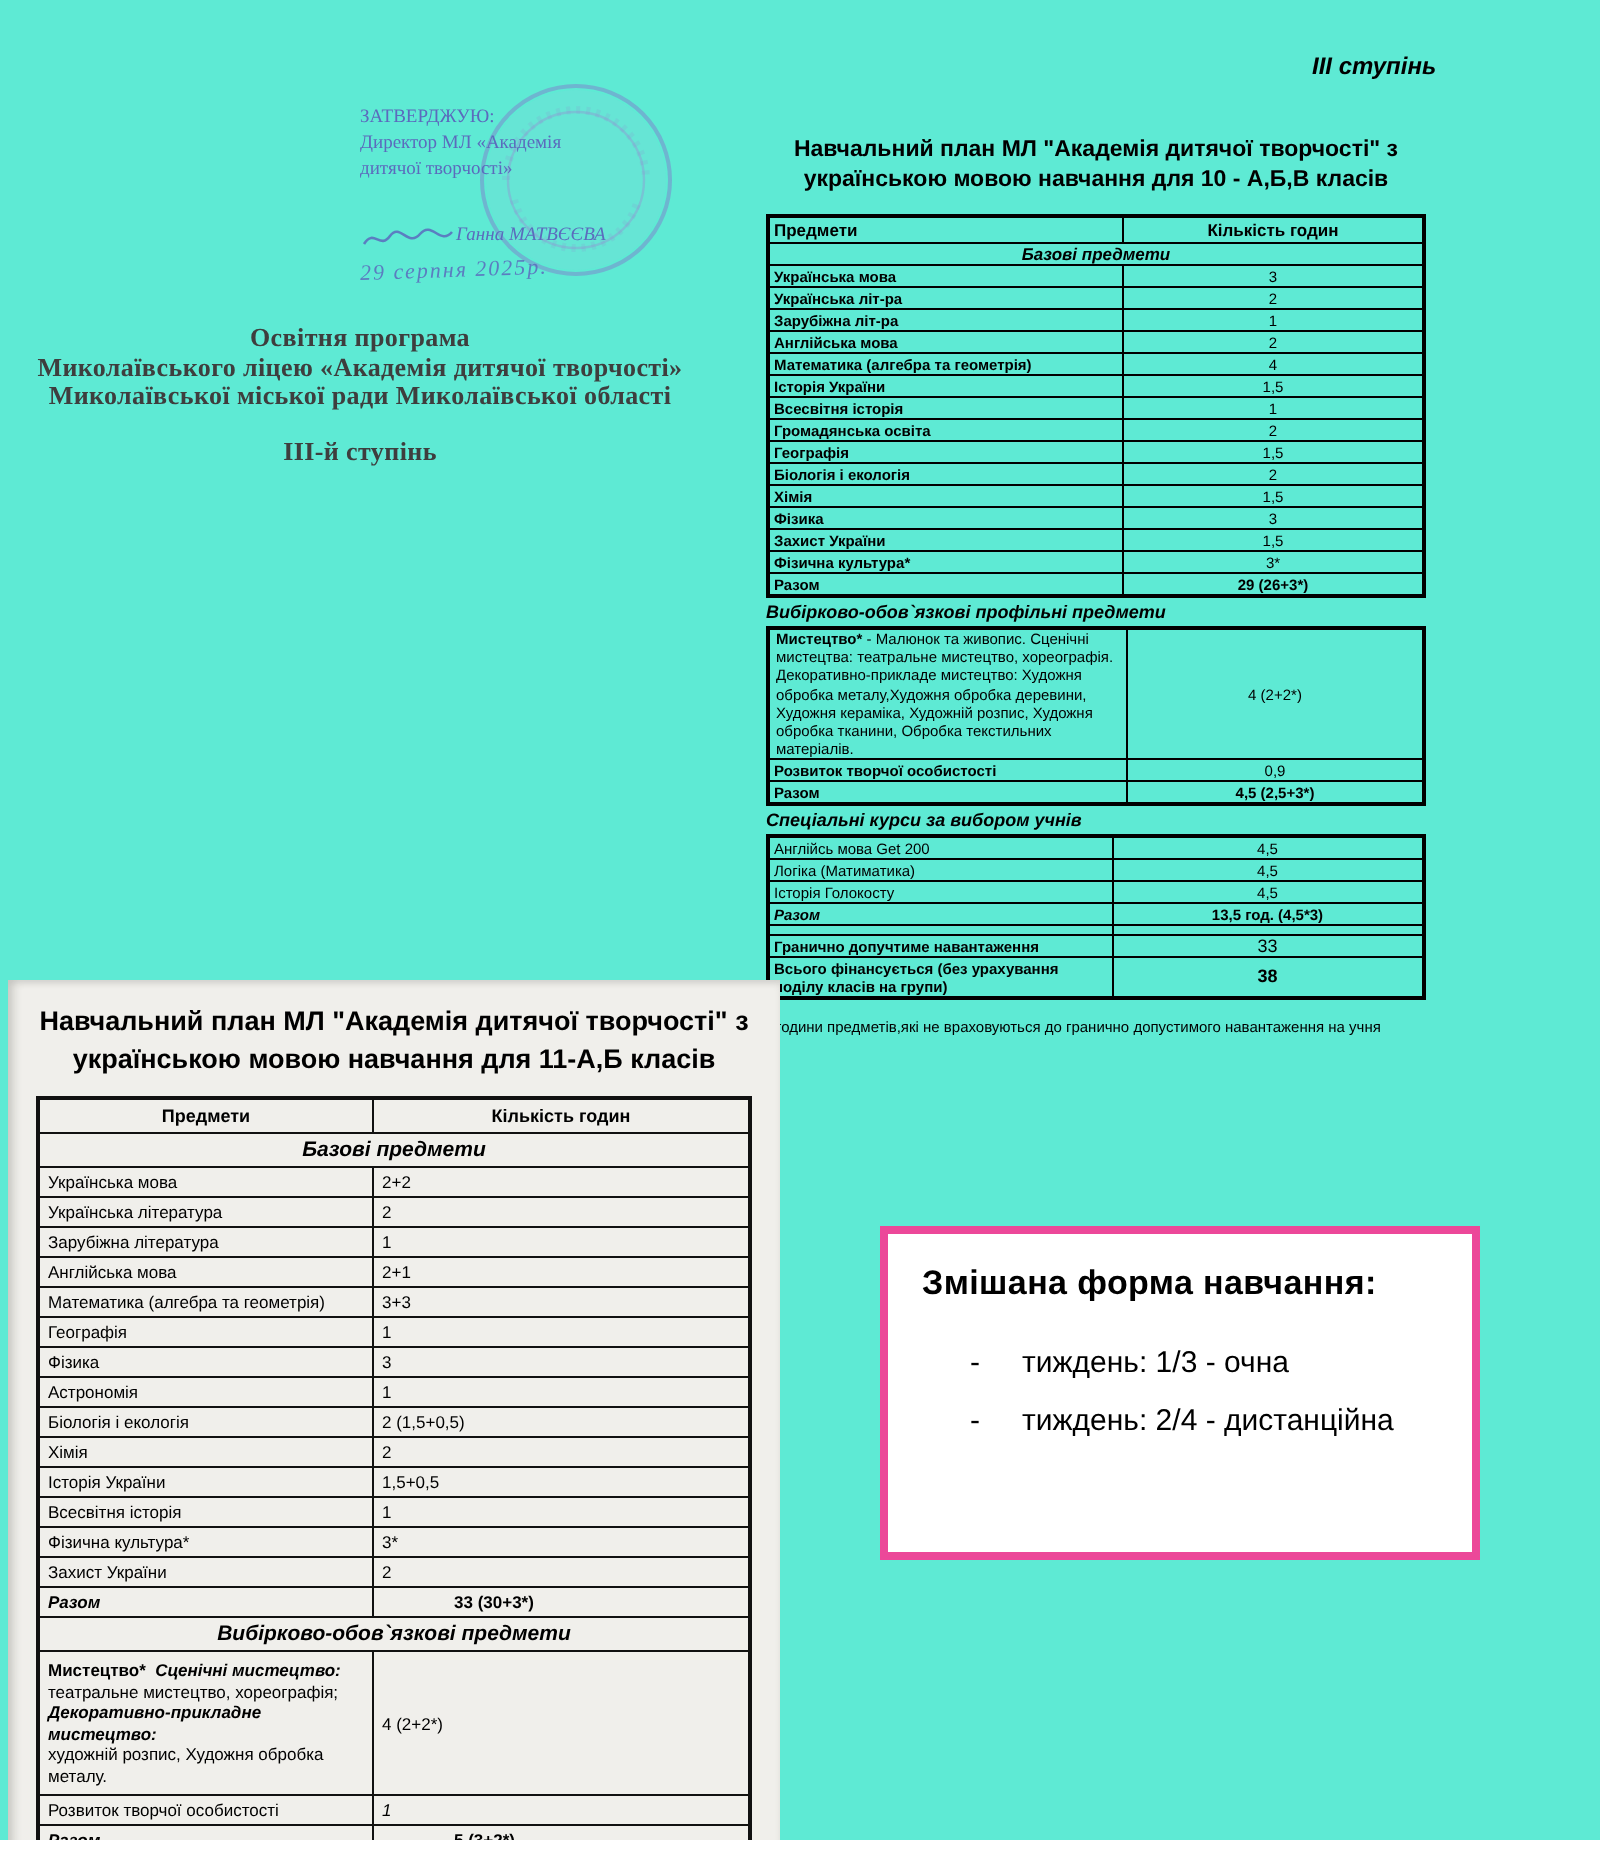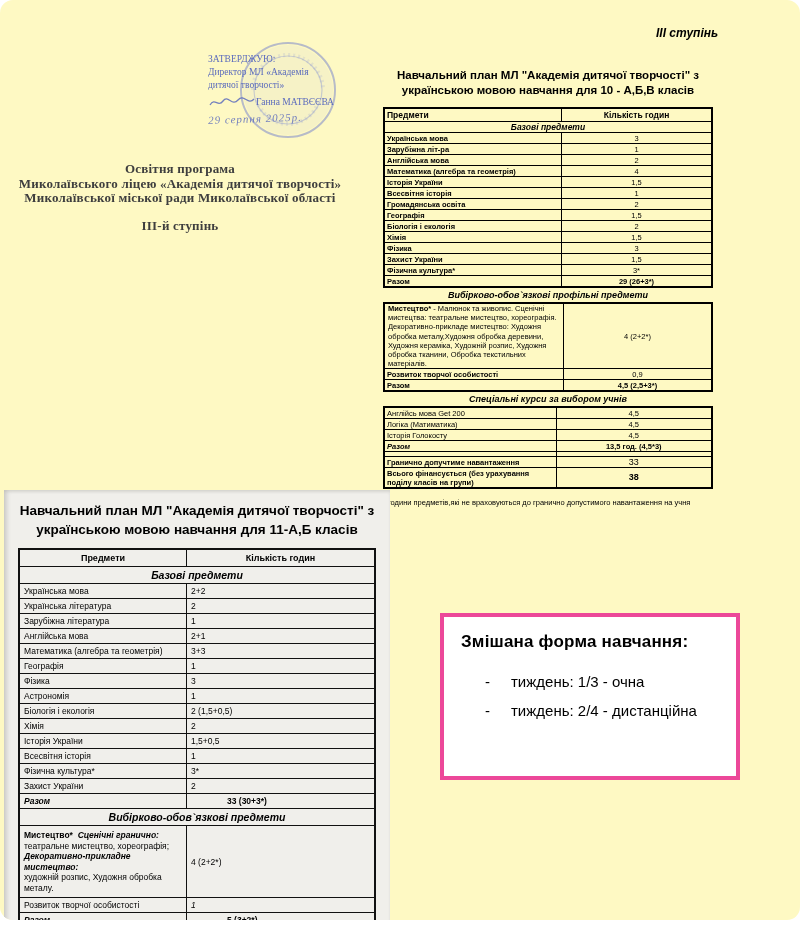--- a/index.html
+++ b/index.html
@@ -1,27 +1,27 @@
 <!DOCTYPE html>
 <html style="--stamp-blue: #5b6bbd; --scan-background: #f0efeb;"><head>
 <meta charset="utf-8">
 <style>
   html,body{margin:0;padding:0;background:#fff;}
-  .page{position:relative;width:800px;height:920px;background:#fef9c3;overflow:hidden;
-        font-family:"Liberation Sans", sans-serif;color:#000;border-radius:13px;}
+  .page{position:relative;width:800px;height:920px;background:#5eead4;overflow:hidden;
+        font-family:"Liberation Sans", sans-serif;color:#000;}
 
   
   .stage-label{position:absolute;left:656px;top:26px;font-size:12px;font-weight:bold;font-style:italic;}
 
   
   .stamp-svg{position:absolute;left:233px;top:38px;}
-  .approval{position:absolute;left:208px;top:53px;width:175px;z-index:2;
+  .approval{position:absolute;left:180px;top:53px;width:175px;z-index:2;
             font-family:"Liberation Serif", serif;font-size:9.5px;line-height:13px;
             color:var(--stamp-blue,#5b6bbd);}
-  .sig-row{display:flex;align-items:flex-end;margin-top:3px;}
+  .sig-row{display:flex;align-items:flex-start;margin-top:20px;font-style:italic;}
   .sig-name{white-space:nowrap;font-size:9.5px;}
   .date-line{font-style:italic;font-size:11px;margin-top:2px;transform:rotate(-2deg);
              letter-spacing:1px;opacity:.85;}
 
   
   .program{position:absolute;left:10px;top:162px;width:340px;text-align:center;
            font-family:"Liberation Serif", serif;font-weight:bold;font-size:13px;
            line-height:14.5px;color:#3e3e3e;letter-spacing:.2px;}
   .program .stage{margin-top:13px;}
 
@@ -32,21 +32,21 @@
   .plan10 .t1{margin-top:9px;}
   .plan10 td{border:1px solid #000;font-size:7.5px;line-height:9px;padding:.5px 2px;
              overflow:hidden;}
   .plan10 table{border:2px solid #000;}
   .plan10 .col-s{width:172px;}
   .plan10 .hd td{font-size:8.5px;font-weight:bold;line-height:11px;}
   .plan10 .c{text-align:center;}
   .plan10 .sec td{font-weight:bold;font-style:italic;text-align:center;font-size:8.5px;}
   .plan10 .row td:first-child{font-weight:bold;}
   .plan10 .total td{font-weight:bold;}
-  .plan10 .caption{text-align:center;font-weight:bold;font-style:italic;font-size:9px;
+  .plan10 .caption{font-weight:bold;font-style:italic;font-size:9px;
                    line-height:12px;margin:1px 0;}
   .plan10 .art-cell{padding:0 3px;line-height:9.2px;}
   .plan10 .art-cell .b{font-weight:bold;}
   .plan10 .spacer td{height:4px;padding:0;}
   .plan10 .big{font-size:9px;}
   .footnote10{margin-top:9px;font-size:7.5px;line-height:9px;}
 
   
   .scan{position:absolute;left:4px;top:490px;width:386px;height:436px;
         background:var(--scan-background,#f0efeb);
@@ -124,20 +124,24 @@
         <td colspan="2">Базові предмети</td>
       </tr>
       </tbody>
         <tbody>
 
           <tr class="row">
             <td>Українська мова</td>
             <td class="c">3</td>
           </tr>
 
+          <tr class="row">
+            <td>Українська літ-ра</td>
+            <td class="c">2</td>
+          </tr>
 
           <tr class="row">
             <td>Зарубіжна літ-ра</td>
             <td class="c">1</td>
           </tr>
 
           <tr class="row">
             <td>Англійська мова</td>
             <td class="c">2</td>
           </tr>
@@ -357,21 +361,21 @@
       <tbody>
           <tr class="total">
         <td>Разом</td>
         <td class="c">33  (30+3*)</td>
       </tr>
       <tr class="sec">
         <td colspan="2">Вибірково-обов`язкові предмети</td>
       </tr>
       <tr>
         <td class="art-cell">
-          <div><span class="b">Мистецтво*</span>&nbsp;&nbsp;<span class="bi">Сценічні гранично:</span></div>
+          <div><span class="b">Мистецтво*</span>&nbsp;&nbsp;<span class="bi">Сценічні мистецтво:</span></div>
           <div>театральне мистецтво, хореографія;</div>
           <div class="bi">Декоративно-прикладне мистецтво:</div>
           <div>художній розпис, Художня обробка металу.</div>
         </td>
         <td class="c">4 (2+2*)</td>
       </tr>
       <tr>
         <td>Розвиток творчої особистості</td>
         <td class="c it">1</td>
       </tr>

